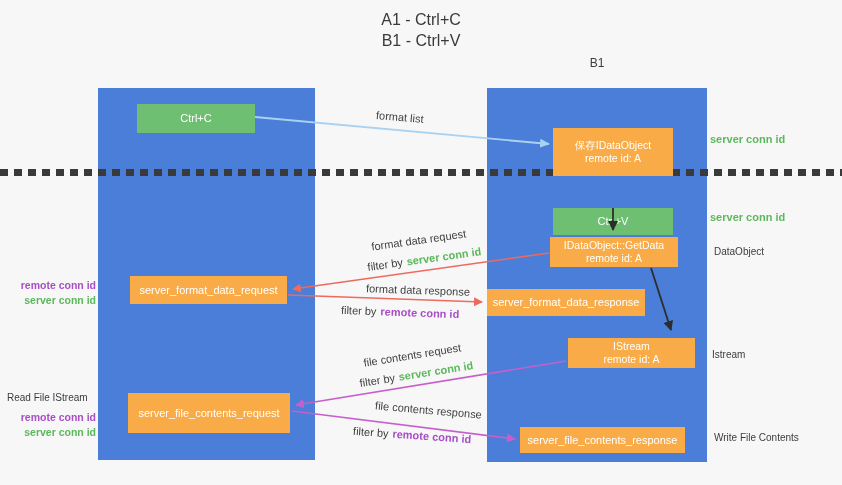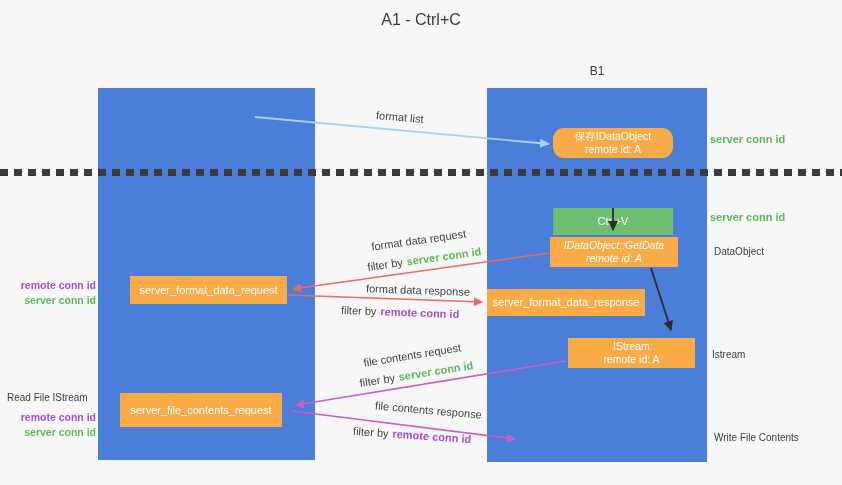--- a/index.html
+++ b/index.html
@@ -43,66 +43,73 @@
   .sideG{font-size:11px;font-weight:bold;color:#5cb85c;white-space:nowrap;}
   svg{position:absolute;left:0;top:0;pointer-events:none;}
 </style>
 </head>
 <body>
 
 <div id="stage">
 
   <div class="abs title" style="top:9px;left:0;">
     <div>A1 - Ctrl+C</div>
+    <div>B1 - Ctrl+V</div>
   </div>
 
   <div class="abs colhead" style="left:98px;top:57px;width:217px;margin-top:44px;">
     <div>A1</div>
   </div>
-  <div class="abs colhead" style="left:487px;top:65px;width:220px;">
+  <div class="abs colhead" style="left:487px;top:57px;width:220px;">
     <div>B1</div>
   </div>
 
   <div class="abs lane" style="left:98px;top:88px;width:217px;height:372px;"></div>
   <div class="abs lane" style="left:487px;top:88px;width:220px;height:374px;"></div>
 
   <div class="abs divider" style="left:0;top:169px;width:842px;height:7px;"></div>
 
+  <div class="abs node green" style="left:137px;top:104px;width:118px;height:29px;">
+    <div>Ctrl+C</div>
+  </div>
 
-  <div class="abs node orange" style="left:553px;top:128px;width:120px;height:30px;border-radius:11px;">
+  <div class="abs node orange" style="left:553px;top:128px;width:120px;height:48px;">
     <div class="l2">保存IDataObject</div>
     <div class="l2">remote id: A</div>
   </div>
 
   <div class="abs node green" style="left:553px;top:180px;width:120px;height:27px;margin-top:28px;">
     <div>Ctrl+V</div>
   </div>
 
-  <div class="abs node orange" style="left:550px;top:237px;width:128px;height:30px;font-style:italic;">
+  <div class="abs node orange" style="left:550px;top:237px;width:128px;height:30px;">
     <div class="l2">IDataObject::GetData</div>
     <div class="l2">remote id: A</div>
   </div>
 
   <div class="abs node orange" style="left:130px;top:276px;width:157px;height:28px;">
     <div>server_format_data_request</div>
   </div>
 
   <div class="abs node orange" style="left:487px;top:289px;width:158px;height:27px;">
     <div>server_format_data_response</div>
   </div>
 
   <div class="abs node orange" style="left:568px;top:338px;width:127px;height:30px;">
     <div class="l2">IStream</div>
     <div class="l2">remote id: A</div>
   </div>
 
-  <div class="abs node orange" style="left:120px;top:393px;width:162px;height:34px;">
+  <div class="abs node orange" style="left:128px;top:393px;width:162px;height:40px;">
     <div>server_file_contents_request</div>
   </div>
 
+  <div class="abs node orange" style="left:520px;top:427px;width:165px;height:26px;">
+    <div>server_file_contents_response</div>
+  </div>
 
   <svg width="842" height="485" viewBox="0 0 842 485">
     <defs>
       <marker id="mBlue" markerUnits="userSpaceOnUse" markerWidth="11" markerHeight="9" refX="9" refY="4.5" orient="auto">
         <path d="M0,0 L10,4.5 L0,9 Z" fill="#a9d2f2"></path>
       </marker>
       <marker id="mBlack" markerUnits="userSpaceOnUse" markerWidth="11" markerHeight="10" refX="9" refY="5" orient="auto">
         <path d="M0,0 L10,5 L0,10 Z" fill="#2d2d2d"></path>
       </marker>
       <marker id="mRed" markerUnits="userSpaceOnUse" markerWidth="10" markerHeight="9" refX="8" refY="4.5" orient="auto">

